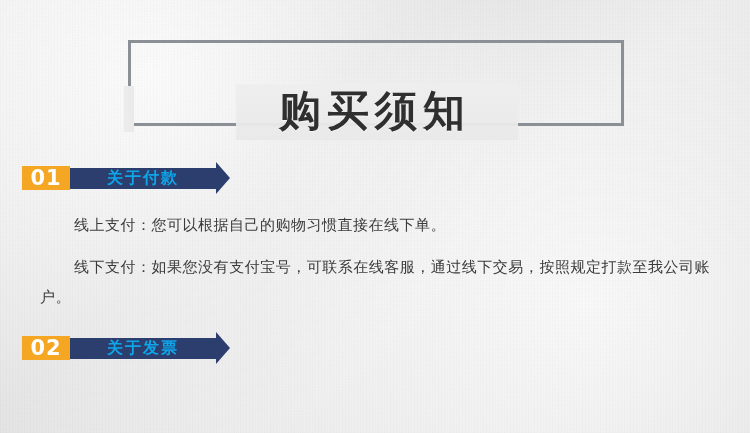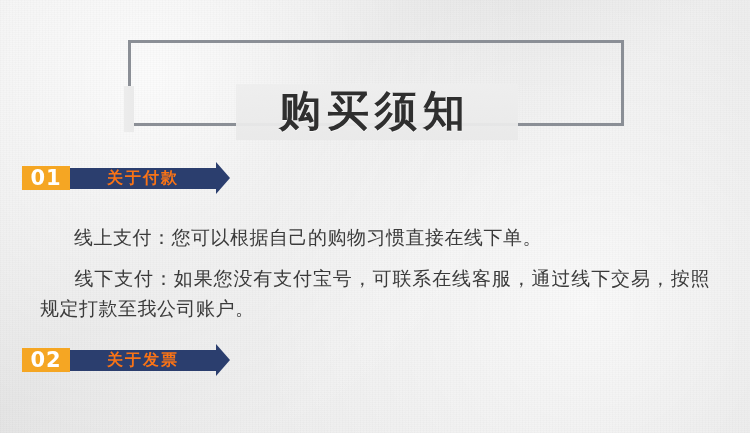--- a/index.html
+++ b/index.html
@@ -116,42 +116,42 @@
     font-size: 21px;
     font-weight: bold;
     display: flex;
     align-items: center;
     justify-content: center;
     letter-spacing: 1px;
   }
   .sec-title {
     flex: 1;
     background: #2b3e6e;
-    color: #f97316;
+    color: #0ea5e9;
     font-family: "DejaVu Sans", "Liberation Sans", sans-serif;
     font-size: 16px;
     font-weight: bold;
     display: flex;
     align-items: center;
     justify-content: center;
     letter-spacing: 2px;
   }
   .sec-arrow {
     width: 0;
     height: 0;
     border-top: 16px solid transparent;
     border-bottom: 16px solid transparent;
     border-left: 14px solid #2b3e6e;
   }
 
   
   .para {
-    margin: 28px 40px 0 40px;
+    margin: 16px 40px 0 40px;
     font-family: "DejaVu Sans", "Liberation Sans", sans-serif;
-    font-size: 19px;
+    font-size: 15px;
     color: #3b3b3b;
     line-height: 30px;
     text-align: justify;
     letter-spacing: 0.5px;
   }
   .para .indent {
     display: inline-block;
     width: 34px;
   }
   .para.tight { margin-top: 12px; font-family: Liberation Serif, serif; }

